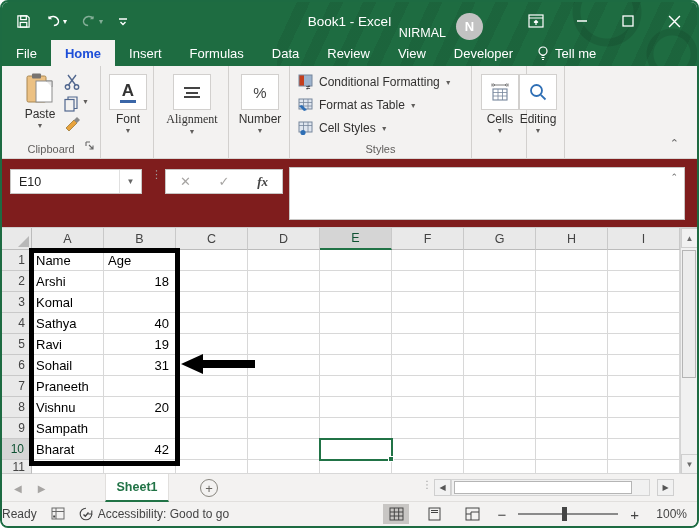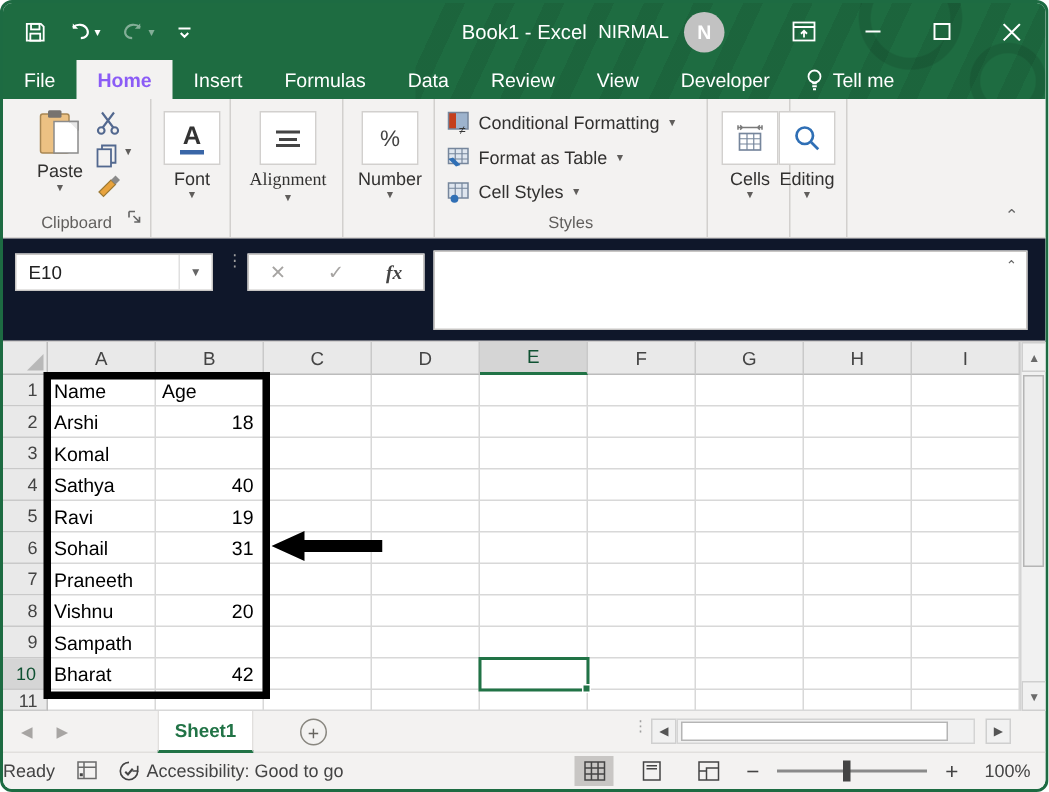--- a/index.html
+++ b/index.html
@@ -13,28 +13,28 @@
       radial-gradient(circle at 330px 10px, transparent 26px, rgba(0,0,0,.10) 27px, rgba(0,0,0,.10) 34px, transparent 35px),
       radial-gradient(circle at 395px 52px, transparent 18px, rgba(0,0,0,.10) 19px, rgba(0,0,0,.10) 25px, transparent 26px),
       repeating-linear-gradient(115deg, transparent 0 18px, rgba(0,0,0,.07) 18px 30px);
   }
   .titlebar { position:absolute; left:0; top:0; width:695px; height:38px; display:flex; align-items:center; color:#fff; }
   .qat { display:flex; align-items:center; gap:14px; margin-left:14px; }
   .qat .ic { display:flex; align-items:center; cursor:pointer; }
   .dim { opacity:.45; }
   .chev-sm { font-size:8px; color:#fff; margin-left:2px; }
   .title-text { position:absolute; left:0; right:0; top:0; height:38px; display:flex; align-items:center; justify-content:center; font-size:13.5px; color:#fff; pointer-events:none; }
-  .tb-right { position:absolute; right:0; top:0; height:38px; display:flex; align-items:center; }
+  .tb-right { position:absolute; right:0; top:0; height:38px; display:flex; align-items:flex-end; }
   .user-name { font-size:12.5px; color:#fff; margin-right:10px; }
   .avatar { width:27px; height:27px; border-radius:50%; background:#c2c2c2; color:#fff; font-size:13px; font-weight:bold; display:flex; align-items:center; justify-content:center; margin-right:30px; }
   .winbtn { width:46px; height:38px; display:flex; align-items:center; justify-content:center; color:#fff; cursor:pointer; }
 
   .tabrow { position:absolute; left:0; top:38px; width:695px; height:26px; display:flex; align-items:stretch; }
   .tab { padding:0 14px; display:flex; align-items:center; color:#fff; font-size:13px; cursor:pointer; }
-  .tab.active { background:#f3f2f1; color:#8b5cf6; font-weight:bold; }
+  .tab.active { background:#f3f2f1; color:#1d4ed8; font-weight:bold; }
   .tellme { display:flex; align-items:center; gap:6px; color:#fff; font-size:13px; padding:0 10px; cursor:pointer; }
   .tab-right-icon { position:absolute; right:14px; top:40px; cursor:pointer; }
 
   
   .ribbon { position:absolute; left:0; top:64px; width:695px; height:93px; background:#f3f2f1; border-bottom:1px solid #d8d6d4; }
   .rgroup { position:absolute; top:0; height:92px; border-right:1px solid #d2d0ce; }
   .glabel { position:absolute; bottom:3px; left:0; right:0; text-align:center; font-size:11px; color:#605e5c; }
   .launcher { position:absolute; bottom:3px; right:5px; cursor:pointer; }
   .bigbtn { position:absolute; display:flex; flex-direction:column; align-items:center; cursor:pointer; }
   .btn-label { font-size:12px; color:#323130; margin-top:2px; }
@@ -42,21 +42,21 @@
   .whitebox { width:38px; height:36px; background:#fff; border:1px solid #d2d0ce; display:flex; align-items:center; justify-content:center; }
   .mini { position:absolute; cursor:pointer; }
   .styles-row { position:absolute; left:8px; display:flex; align-items:center; gap:5px; font-size:12px; color:#323130; cursor:pointer; white-space:nowrap; }
   .align-glyph { width:16px; height:11px; border-top:2px solid #444; border-bottom:2px solid #444; position:relative; }
   .align-glyph:before { content:""; position:absolute; left:2px; right:2px; top:3px; border-top:2px solid #444; }
   .fontA { font-size:17px; font-weight:bold; color:#333; border-bottom:3px solid #3a66a7; line-height:18px; padding:0 2px; }
   .pct { font-size:15px; color:#444; }
   .collapse-chev { position:absolute; right:18px; bottom:8px; color:#666; font-size:11px; cursor:pointer; }
 
   
-  .formula-row { position:absolute; left:0; top:157px; width:695px; height:69px; background:#0f172a; border-bottom:1px solid #d0cece; }
+  .formula-row { position:absolute; left:0; top:157px; width:695px; height:69px; background:#7f1d1d; border-bottom:1px solid #d0cece; }
   .namebox { position:absolute; left:8px; top:10px; width:132px; height:25px; background:#fff; border:1px solid #c8c6c4; display:flex; align-items:center; font-size:12.5px; color:#222; padding-left:8px; }
   .namebox .dd { margin-left:auto; border-left:1px solid #e0e0e0; height:100%; width:22px; display:flex; align-items:center; justify-content:center; color:#666; font-size:8px; cursor:pointer; }
   .vdots { position:absolute; left:149px; top:12px; color:#a0a0a0; font-size:11px; letter-spacing:0; line-height:7px; }
   .fxbox { position:absolute; left:163px; top:10px; width:118px; height:25px; background:#fff; border:1px solid #c8c6c4; display:flex; align-items:center; justify-content:space-around; }
   .fxbtn { color:#a6a4a2; font-size:13px; cursor:pointer; }
   .fx-it { font-style:italic; font-family:"Liberation Serif", serif; color:#444; font-weight:bold; }
   .formula-input { position:absolute; left:287px; top:8px; width:396px; height:53px; background:#fff; border:1px solid #c8c6c4; }
   .fb-chev { position:absolute; right:6px; top:4px; color:#666; font-size:9px; cursor:pointer; }
 
   

